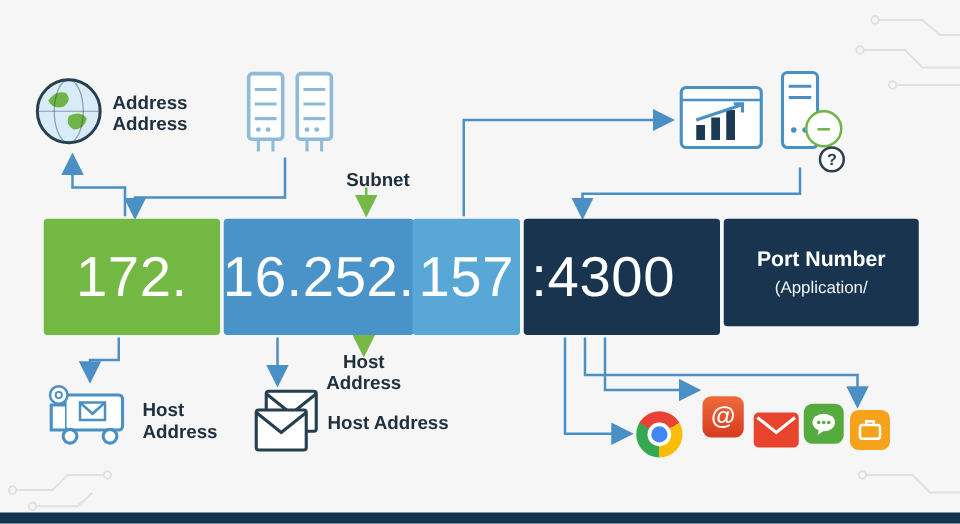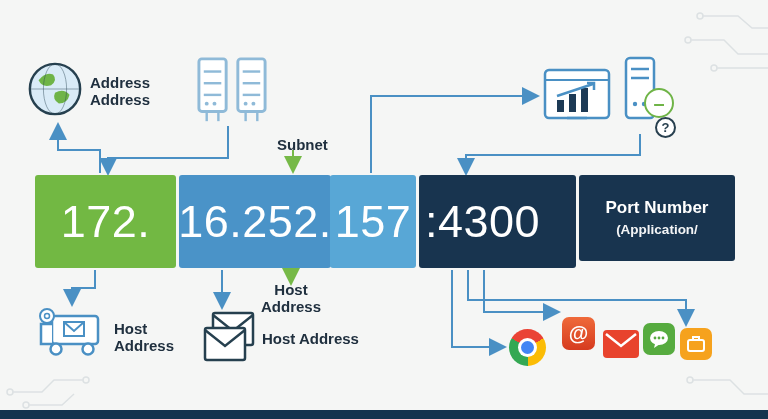--- a/index.html
+++ b/index.html
@@ -17,21 +17,21 @@
   }
   .seg-network{left:35px;width:141px;background:#72b843;}
   .seg-subnet{left:179px;width:152px;background:#4a93c8;}
   .seg-host{left:330px;width:86px;background:#58a7d6;}
   .seg-port{left:419px;width:157px;background:#18344f;justify-content:flex-start;padding-left:6px;box-sizing:border-box;}
   .port-box{
     position:absolute;left:579px;top:175px;width:156px;height:86px;background:#18344f;border-radius:3px;
     color:#fff;display:flex;flex-direction:column;align-items:center;justify-content:center;text-align:center;
   }
   .port-box .t{font-size:17px;font-weight:700;margin-bottom:3px;}
-  .port-box .s{font-size:13.5px;font-weight:700;line-height:17px;opacity:.95;}
+  .port-box .s{font-size:13.5px;font-weight:400;line-height:17px;opacity:.95;}
   
   .lbl{position:absolute;color:#20303f;font-weight:700;font-size:15px;line-height:17px;}
   .lbl-network{left:90px;top:74px;}
   .lbl-subnet{left:277px;top:136px;}
   .lbl-hostmid{left:250px;top:281px;width:82px;text-align:center;}
   .lbl-hosttruck{left:114px;top:320px;}
   .lbl-hostmail{left:262px;top:330px;}
   
   .icon{position:absolute;}
   .badge{

